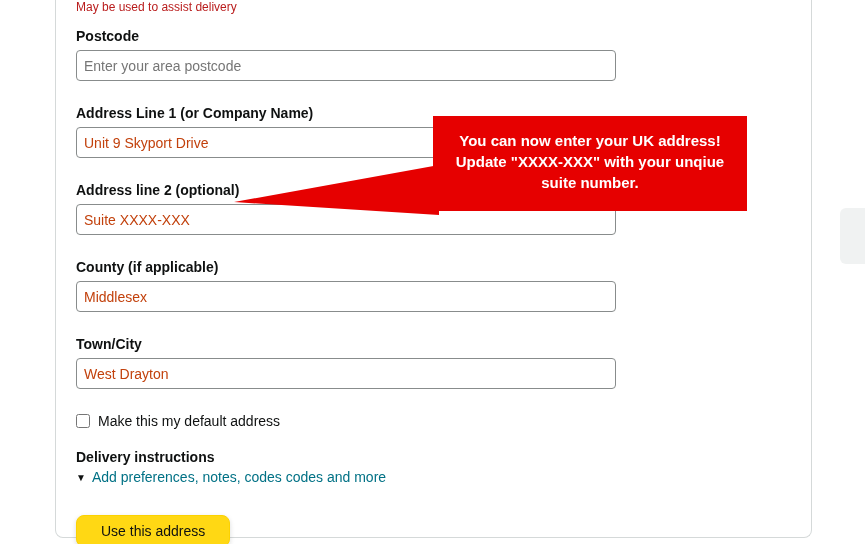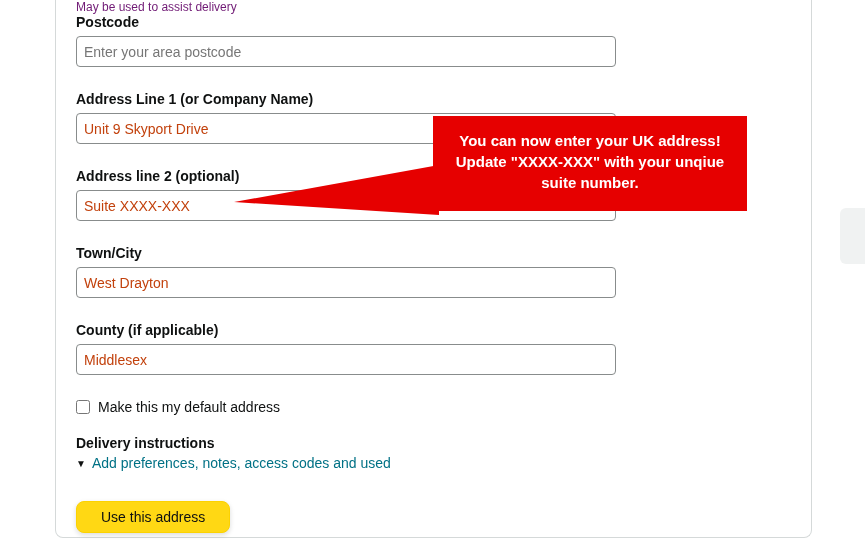--- a/index.html
+++ b/index.html
@@ -27,21 +27,22 @@
       border: 1px solid #d5d9d9;
       border-top: none;
       border-radius: 0 0 8px 8px;
       padding: 0 20px 20px 20px;
     }
     .form-inner {
       width: 540px;
     }
     .hint {
       font-size: 12px;
-      color: #701a75;
+      color: #b91c1c;
+      margin-bottom: 14px;
       padding-top: 0;
     }
     .field-group {
       margin-bottom: 24px;
     }
     .label {
       font-weight: 700;
       font-size: 14px;
       color: #0F1111;
       display: block;
@@ -157,38 +158,38 @@
       <label class="label">Address Line 1 (or Company Name)</label>
       <input type="text" class="text-input" value="Unit 9 Skyport Drive" style="">
     </div>
 
     <div class="field-group">
       <label class="label">Address line 2 (optional)</label>
       <input type="text" class="text-input" value="Suite XXXX-XXX" style="">
     </div>
 
     <div class="field-group">
+      <label class="label">County (if applicable)</label>
+      <input type="text" class="text-input" value="Middlesex" style="">
+    </div>
+
+    <div class="field-group">
       <label class="label">Town/City</label>
       <input type="text" class="text-input" value="West Drayton" style="">
-    </div>
-
-    <div class="field-group">
-      <label class="label">County (if applicable)</label>
-      <input type="text" class="text-input" value="Middlesex" style="">
     </div>
 
     <div class="checkbox-row">
       <input type="checkbox" style="">
       <label>Make this my default address</label>
     </div>
 
     <div class="delivery-heading">Delivery instructions</div>
     <div class="prefs-link-row">
       <span class="chevron">▼</span>
-      <span class="prefs-link">Add preferences, notes, access codes and used</span>
+      <span class="prefs-link">Add preferences, notes, codes codes and more</span>
     </div>
 
     <button class="submit-btn">Use this address</button>
 
   </div>
 </div>
 
 <div class="callout-arrow">
   <svg width="205" height="50">
     <polygon points="0,37 205,0 205,50" fill="#e60000"></polygon>

